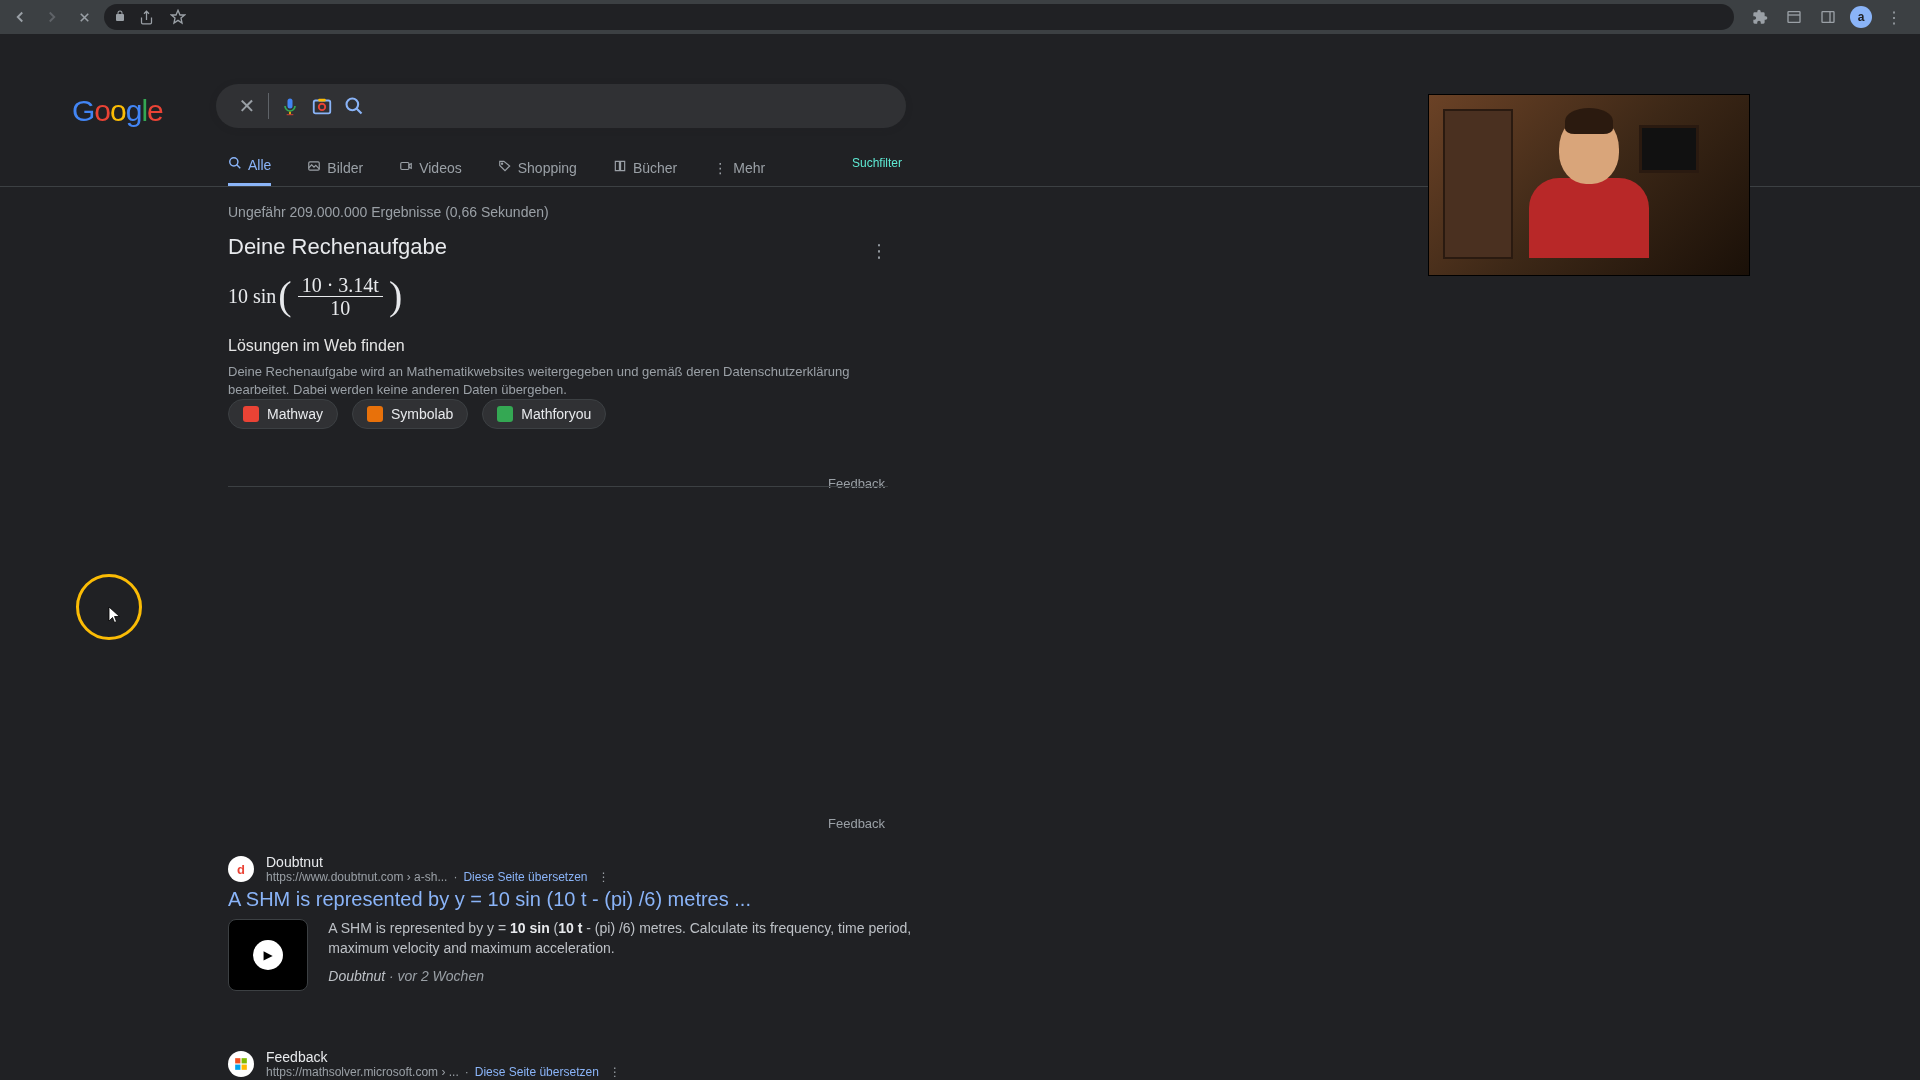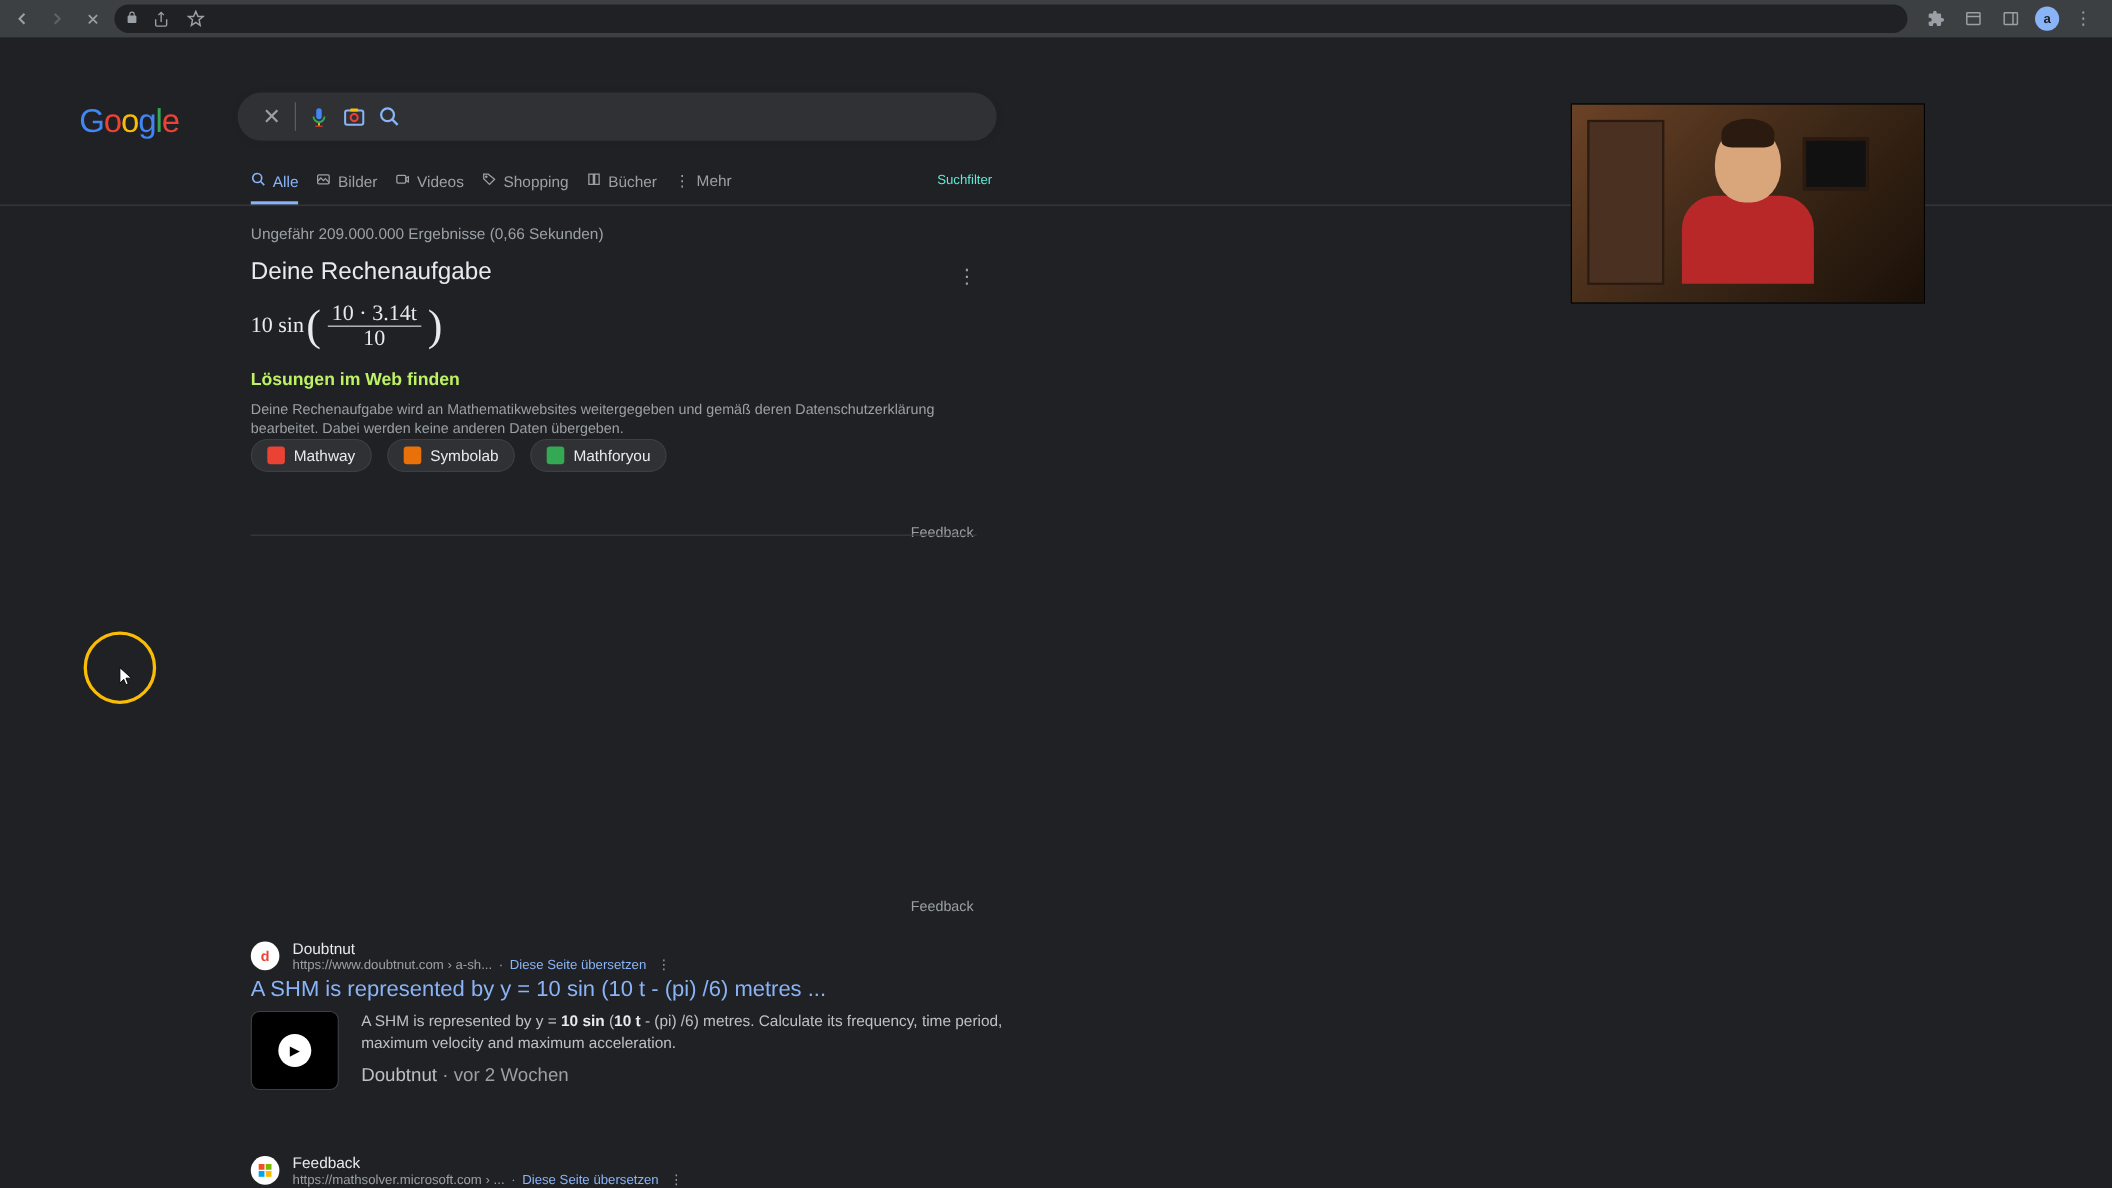--- a/index.html
+++ b/index.html
@@ -84,21 +84,21 @@
   .sb-icon { width:22px; height:22px; display:flex; align-items:center; justify-content:center; cursor:pointer; }
   .sb-x { color:#9aa0a6; font-size:20px; }
   .sb-sep { width:1px; height:26px; background:#5f6368; }
   .mic { color:#8ab4f8; }
   .cam { color:#8ab4f8; }
   .mag { color:#8ab4f8; }
 
   
   .tabs {
     position:absolute; left:228px; top:122px;
-    display:flex; align-items:flex-start; gap:16px;
+    display:flex; align-items:flex-end; gap:36px;
     font-size:14px; color:#9aa0a6;
   }
   .tab { display:flex; align-items:center; gap:6px; cursor:pointer; padding-bottom:10px; }
   .tab.active { color:#8ab4f8; border-bottom:3px solid #8ab4f8; }
   .tab-icon { font-size:14px; }
   .filters {
     position:absolute; left:852px; top:122px;
     font-size:12px; color:#5eead4; cursor:pointer;
   }
   .tabline {
@@ -125,21 +125,21 @@
   .formula {
     font-family: 'Times New Roman', serif;
     font-size:20px; color:#e8eaed;
     display:flex; align-items:center; gap:2px;
     margin-bottom:18px;
   }
   .paren { font-size:40px; font-weight:100; line-height:0; position:relative; top:-1px;}
   .frac { display:inline-flex; flex-direction:column; align-items:center; line-height:1.1; margin:0 4px; }
   .frac .num { border-bottom:1px solid #e8eaed; padding:0 4px; }
   .frac .den { padding:0 4px; }
-  .sol-head { font-size:16px; color:#bef264; margin-bottom:8px;font-weight:bold; }
+  .sol-head { font-size:16px; color:#e5e5e5; margin-bottom:8px; }
   .sol-desc { font-size:13px; color:#9aa0a6; line-height:1.4; margin-bottom:0; max-width:650px; }
   .chips { display:flex; gap:14px; }
   .chip {
     display:flex; align-items:center; gap:8px;
     background:#303134; border:1px solid #3c4043;
     border-radius:18px; padding:6px 14px;
     font-size:14px; color:#e8eaed; cursor:pointer;
   }
   .chip-icon { width:16px; height:16px; border-radius:3px; }
   .ci-red { background:#ea4335; }
@@ -179,21 +179,21 @@
   }
   .res-body { display:flex; gap:20px; }
   .thumb {
     width:116px; height:72px; background:#000; border-radius:8px;
     display:flex; align-items:center; justify-content:center;
     color:#fff; border:1px solid #3c4043;
   }
   .play { width:30px; height:30px; border-radius:50%; background:#fff; display:flex;align-items:center;justify-content:center;color:#000;font-size:12px; }
   .snippet { font-size:14px; color:#bdc1c6; line-height:1.4; }
   .snippet b { color:#e8eaed; }
-  .meta { font-size:17px; color:#9aa0a6; margin-top:10px; }
+  .meta { font-size:14px; color:#9aa0a6; margin-top:10px;font-style:italic; }
   .meta .src { color:#bdc1c6; }
   .rdots { color:#9aa0a6; cursor:pointer; padding:0 4px; }
 
   
   .webcam {
     position:absolute;
     right:170px; top:60px;
     width:322px; height:182px;
     background:linear-gradient(135deg,#6b4226 0%, #3d2817 50%, #1a1008 100%);
     border:1px solid #000;

